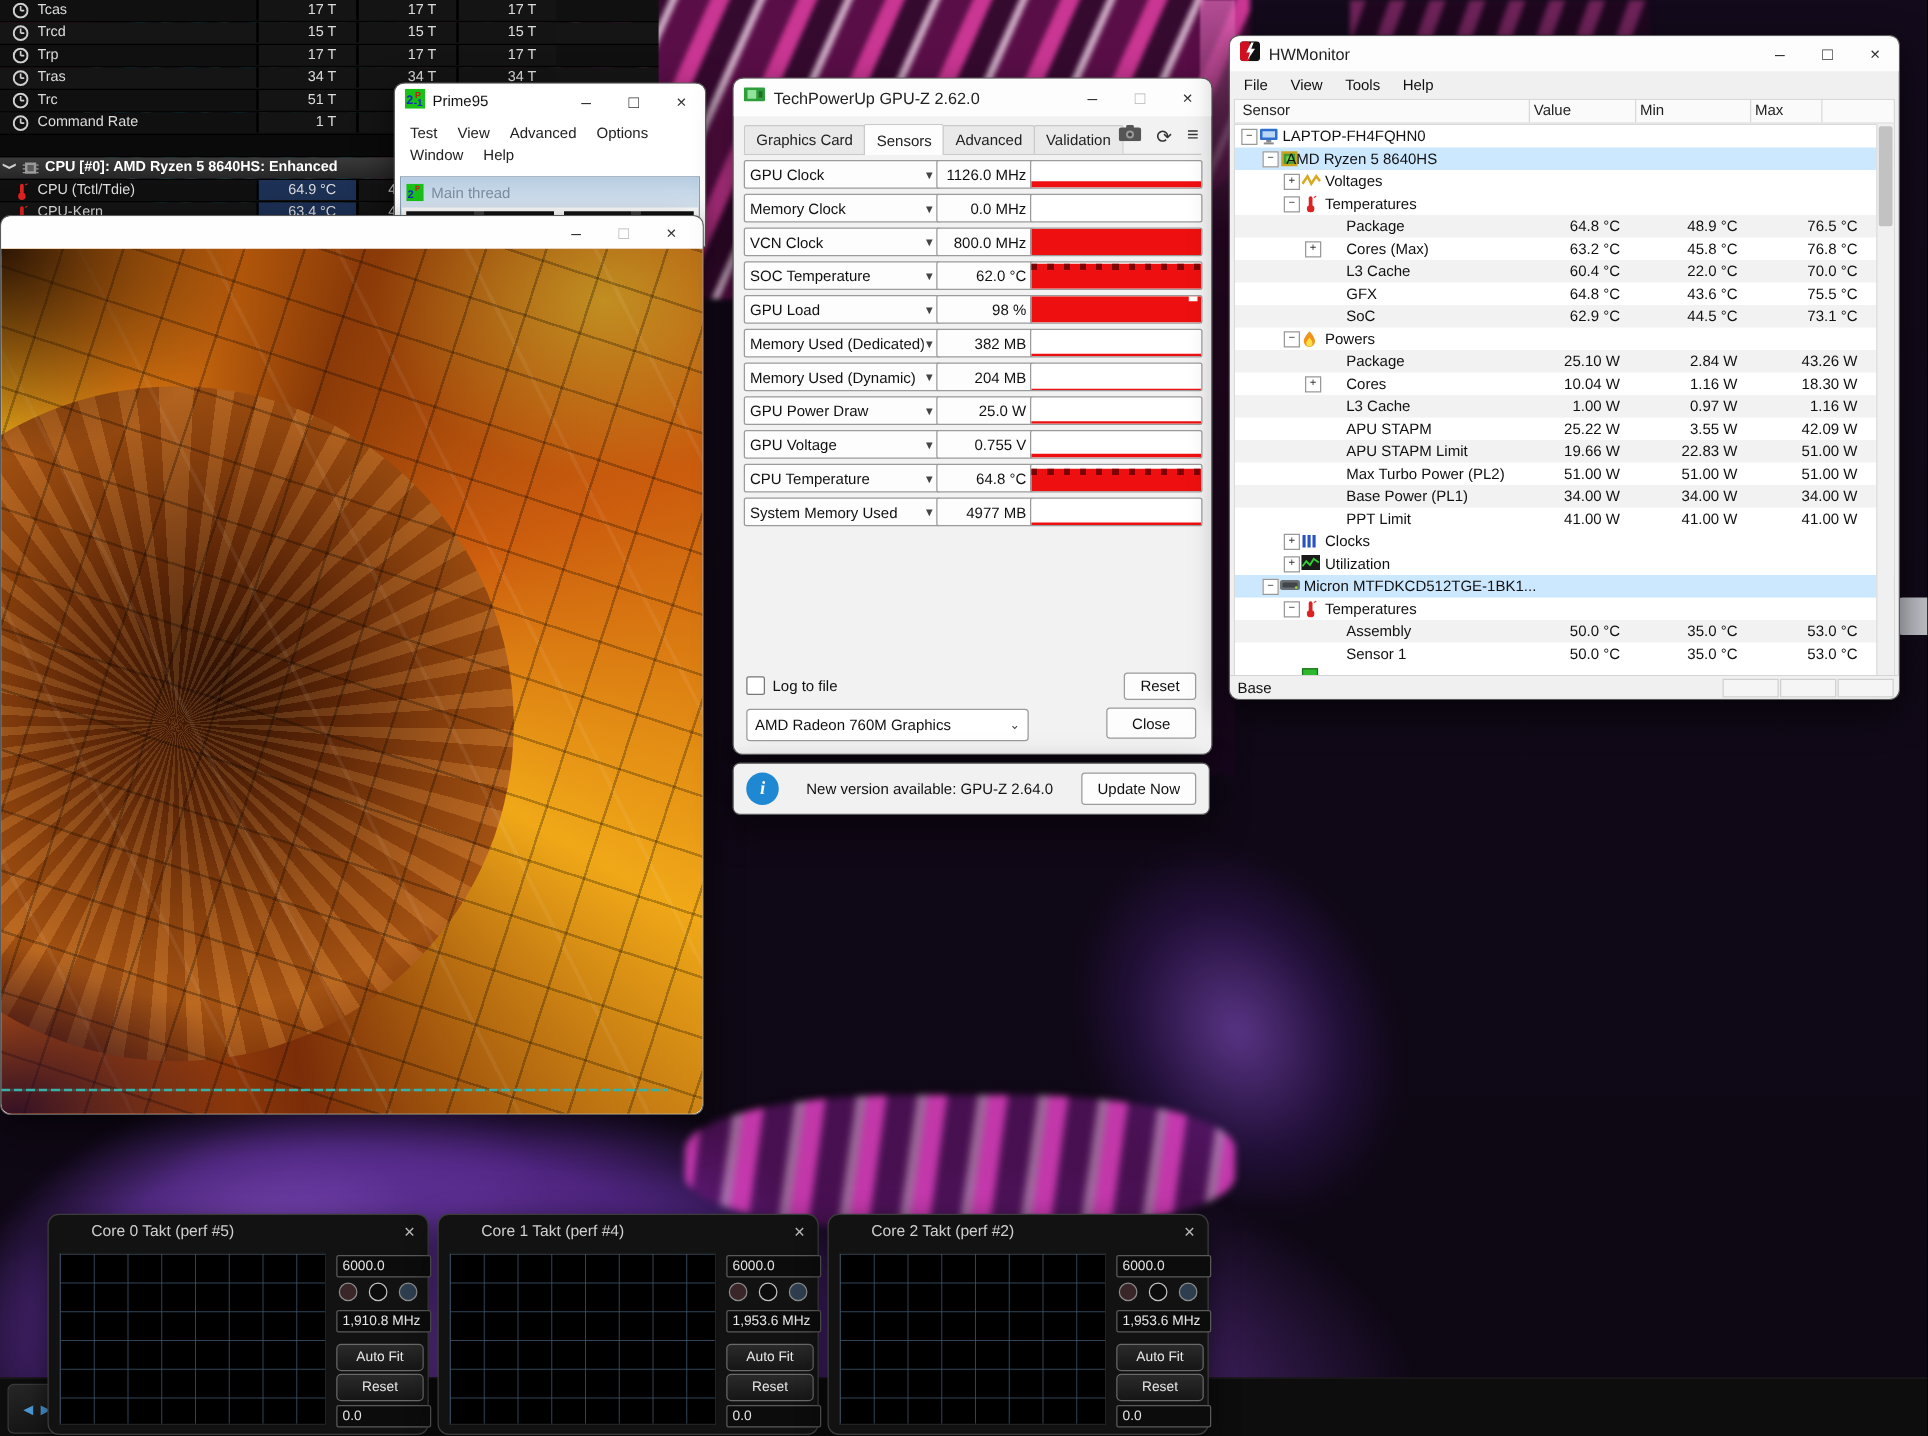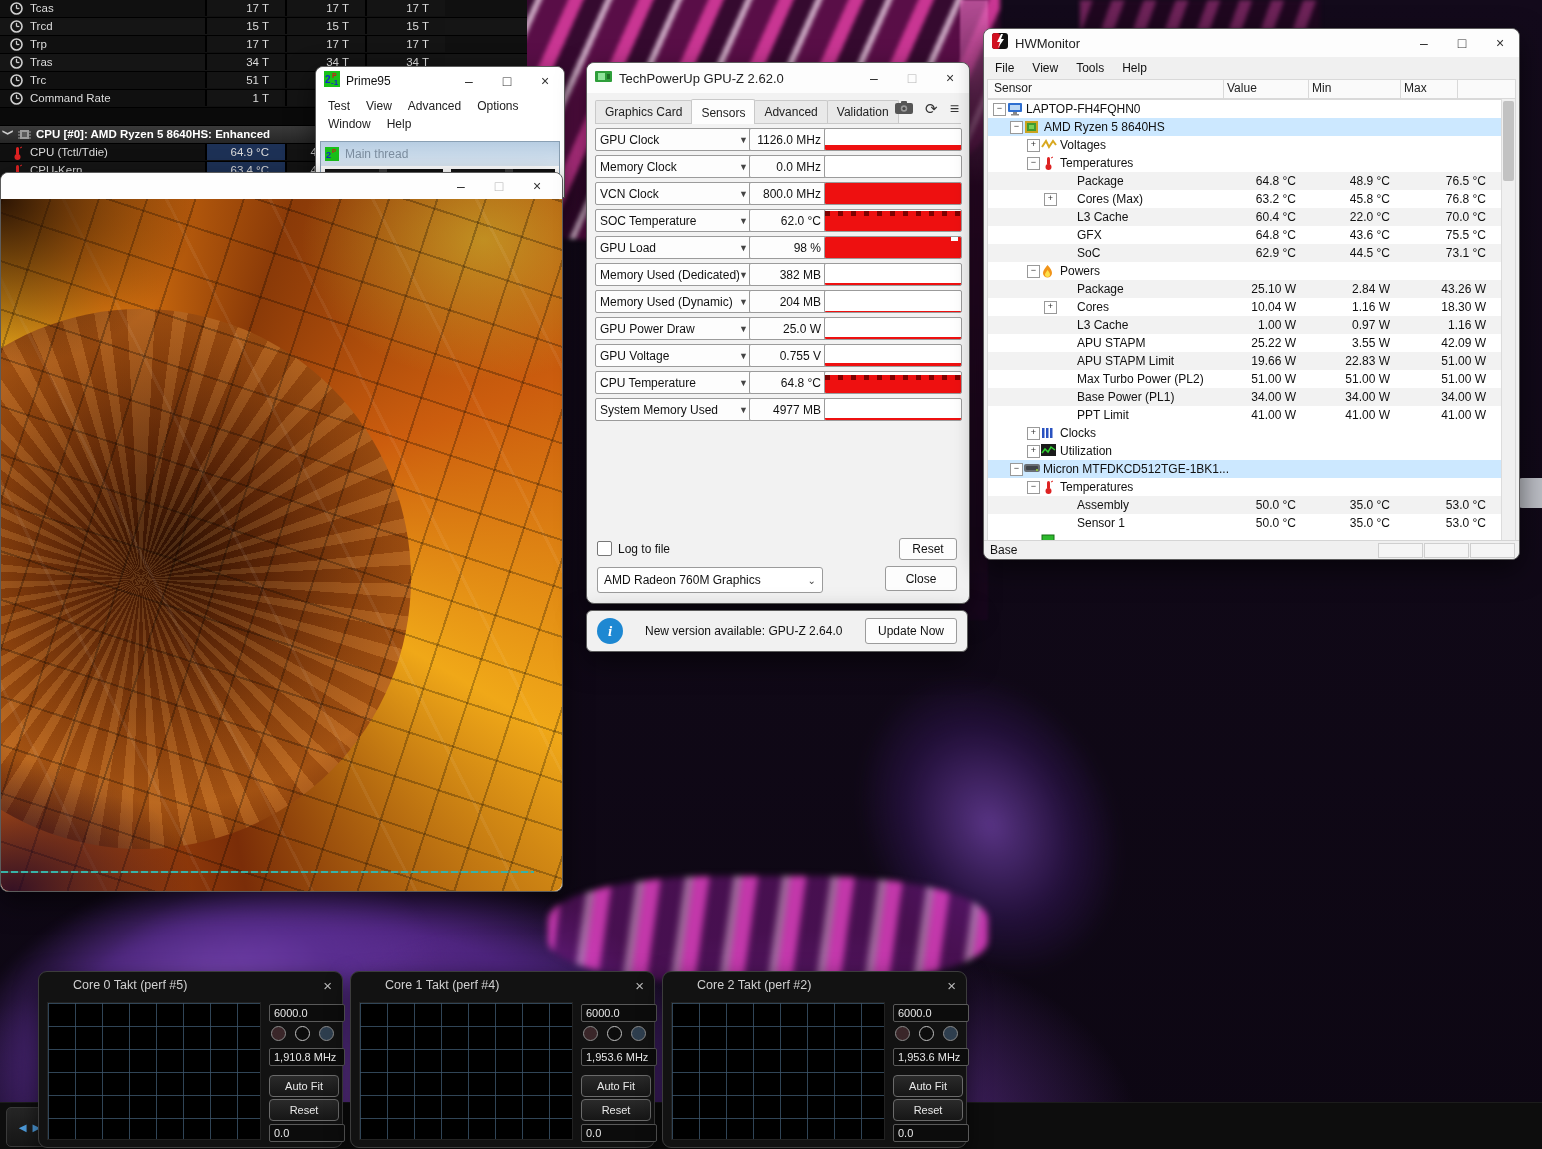--- a/index.html
+++ b/index.html
@@ -461,21 +461,21 @@
               </svg></span>
             <span class="hm-l" style="left:38px">LAPTOP-FH4FQHN0</span>
           </div>
           <div class="hm-row sel">
             <span class="expander" style="left:22px">−</span>
             <span class="hm-ic" style="left:36px"><svg width="15" height="14">
                 <rect x="1" y="1" width="13" height="12" fill="#caa420"></rect>
                 <rect x="3" y="3" width="9" height="8" fill="#3f9b2f"></rect>
                 <rect x="5" y="5" width="5" height="4" fill="#77cf55"></rect>
               </svg></span>
-            <span class="hm-l" style="left:56px">AMD Ryzen 5 8640HS</span>
+            <span class="hm-l" style="left:41px">AMD Ryzen 5 8640HS</span>
           </div>
           <div class="hm-row">
             <span class="expander" style="left:39px">+</span>
             <span class="hm-ic" style="left:53px"><svg width="16" height="12">
                 <polyline points="1,9 5,3 8,9 12,3 15,7" fill="none" stroke="#d8a820" stroke-width="2"></polyline>
               </svg></span>
             <span class="hm-l" style="left:72px">Voltages</span>
           </div>
           <div class="hm-row">
             <span class="expander" style="left:39px">−</span>

